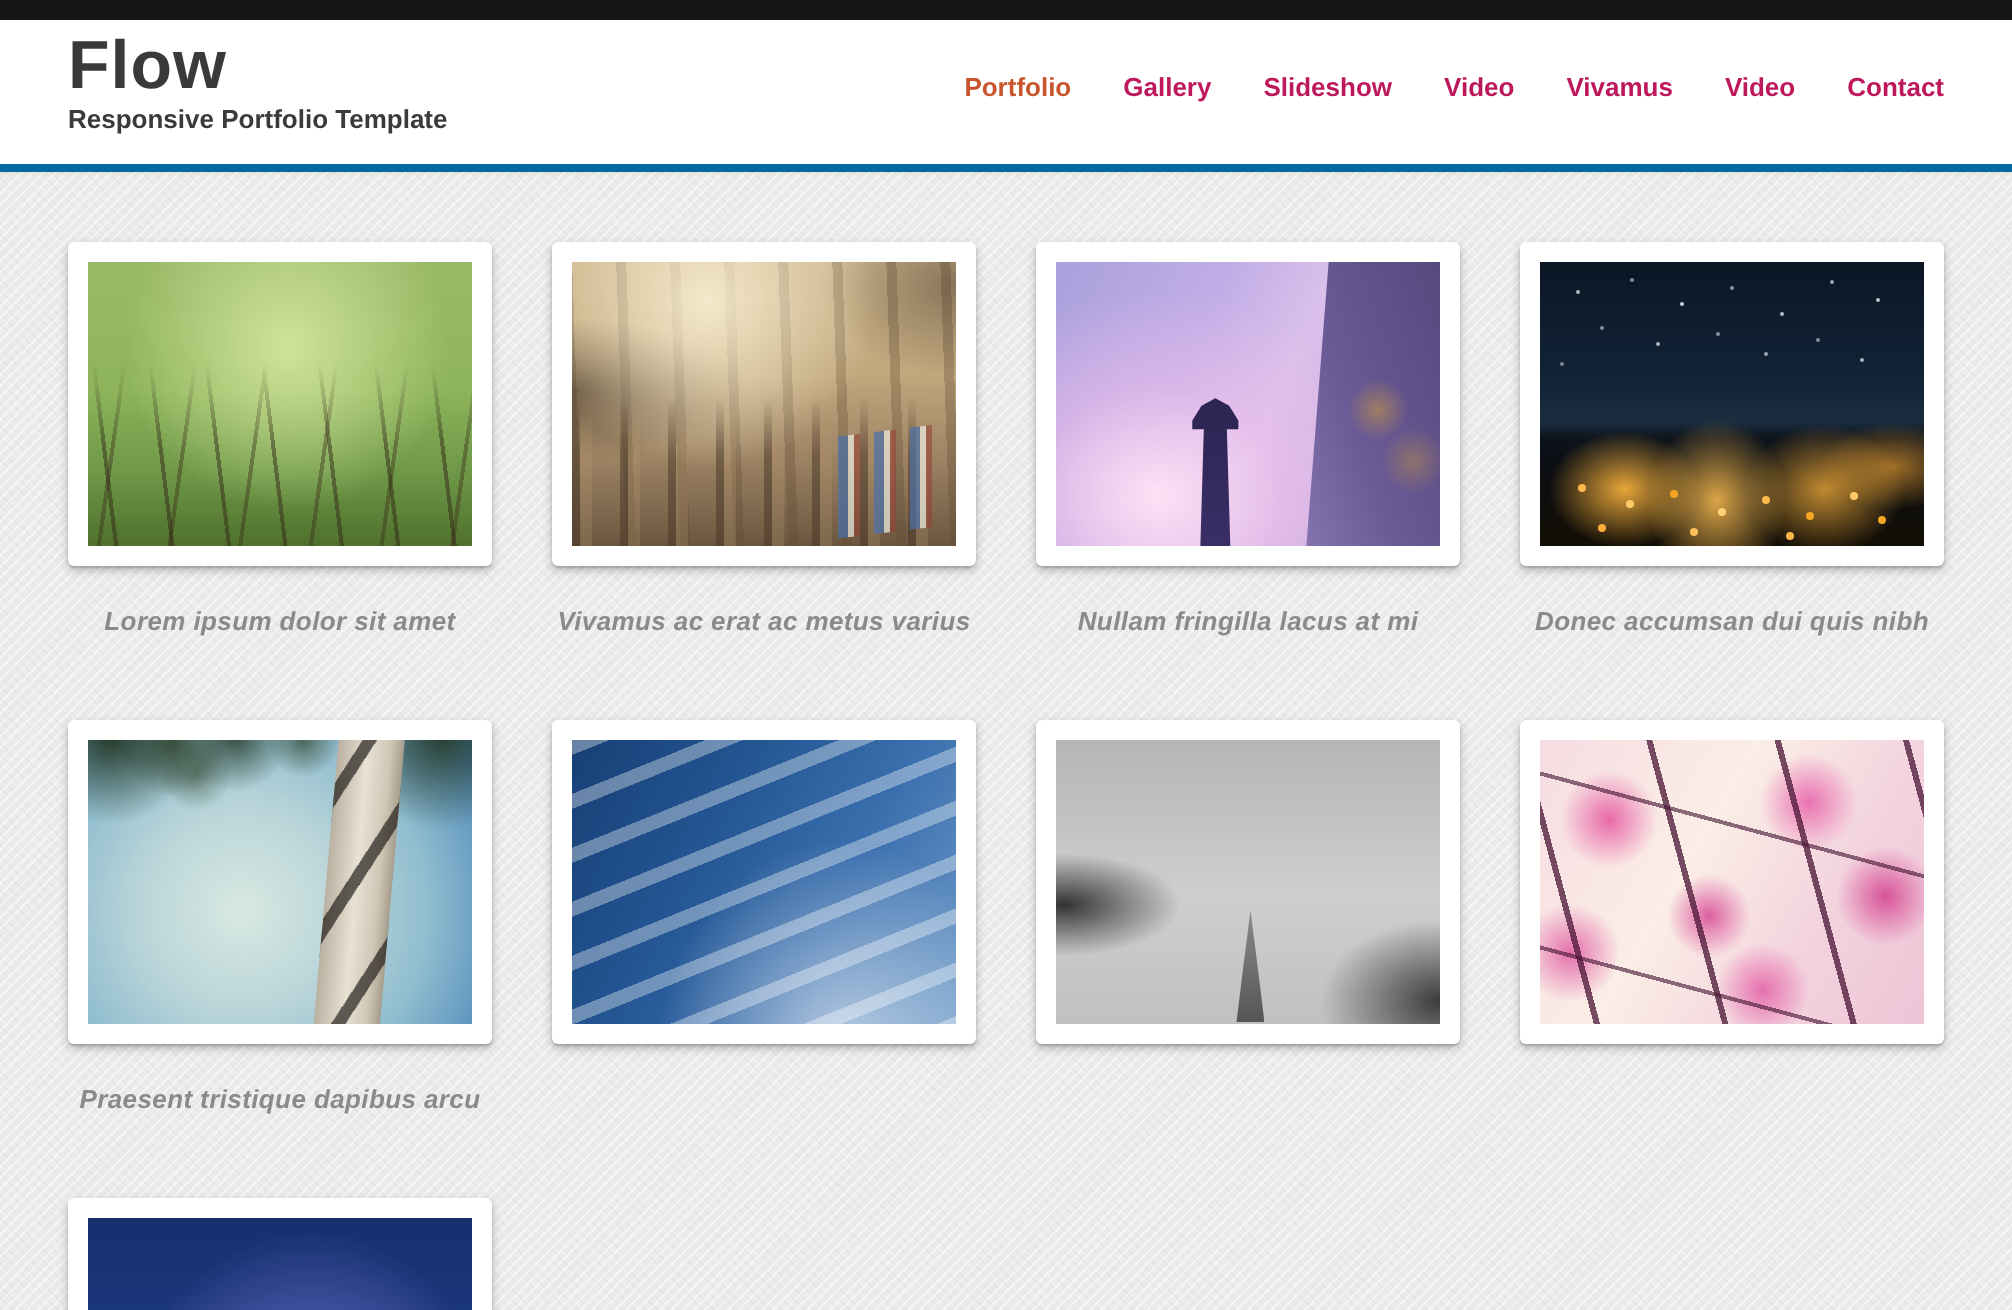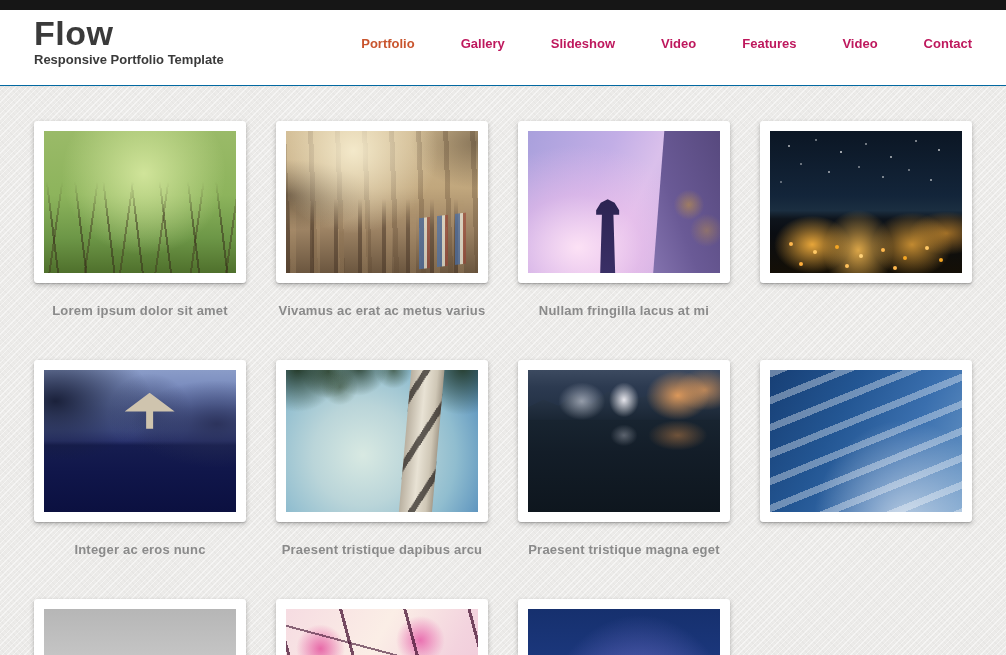--- a/index.html
+++ b/index.html
@@ -7,31 +7,31 @@
   body {
     font-family:"Liberation Sans","DejaVu Sans",sans-serif;
     background-color:#ecebe9;
     background-image:
       repeating-linear-gradient(135deg, rgba(255,255,255,.5) 0 1px, rgba(255,255,255,0) 1px 4px),
       repeating-linear-gradient(45deg, rgba(0,0,0,.02) 0 1px, rgba(0,0,0,0) 1px 4px);
   }
   .topbar { height:10px; background:#161616; }
   header {
     background:#fff; height:76px;
-    border-bottom:1px solid #0369a1;
+    border-bottom:4px solid #0369a1;
     box-shadow:0 1px 2px rgba(0,0,0,.05);
   }
   .header-inner {
     width:938px; margin:0 auto; height:100%;
     display:flex; justify-content:space-between; align-items:flex-start;
   }
   .brand { padding-top:5px; }
   .logo { font-size:34px; font-weight:bold; color:#3a3a3a; letter-spacing:.5px; line-height:36px; cursor:pointer; }
   .tagline { font-size:13px; font-weight:bold; color:#3a3a3a; margin-top:1px; }
-  nav { display:flex; align-items:center; padding-top:26px;gap:20px; }
+  nav { display:flex; align-items:center; padding-top:26px; }
   .nav-item {
     font-size:13px; font-weight:bold; color:#be185d;
     margin-left:26px; text-decoration:none; cursor:pointer;
   }
   .nav-item.active { color:var(--accent, #c9552e); }
 
   main { padding-top:35px; }
   .grid {
     width:938px; margin:0 auto;
     display:grid; grid-template-columns:repeat(4,212px);
@@ -39,21 +39,21 @@
   }
   .card {
     display:block; background:#fff; padding:10px; border-radius:3px;
     box-shadow:0 1px 1px rgba(0,0,0,.15), 0 2px 5px rgba(0,0,0,.25);
     cursor:pointer;
   }
   .thumb { width:192px; height:142px; position:relative; overflow:hidden; }
   .thumb::before, .thumb::after { content:""; position:absolute; }
   .caption {
     margin-top:20px; text-align:center; font-size:13px; font-weight:bold;
-    color:#8a8a8a; letter-spacing:.2px; cursor:pointer; min-height:15px;
+    color:#8a8a8a; letter-spacing:.2px; cursor:pointer; min-height:15px;font-style:italic;
   }
 
   
   .i-grass {
     background:
       radial-gradient(ellipse at 52% 30%, rgba(215,233,160,.9), rgba(150,190,100,0) 58%),
       linear-gradient(to bottom, #9aba68 0%, #8db45c 45%, #6d9747 75%, #4f702c 100%);
   }
   .i-grass::after {
     left:0; right:0; bottom:0; height:64%;
@@ -242,21 +242,21 @@
   <div class="header-inner">
     <div class="brand">
       <div class="logo">Flow</div>
       <div class="tagline">Responsive Portfolio Template</div>
     </div>
     <nav>
       <a class="nav-item active">Portfolio</a>
       <a class="nav-item">Gallery</a>
       <a class="nav-item">Slideshow</a>
       <a class="nav-item">Video</a>
-      <a class="nav-item">Features</a>
+      <a class="nav-item">Vivamus</a>
       <a class="nav-item">Video</a>
       <a class="nav-item">Contact</a>
     </nav>
   </div>
 </header>
 
 <main>
   <div class="grid">
 
     <div class="cell">
@@ -277,43 +277,32 @@
       <a class="card">
         <div class="thumb i-tower" title="white tower against purple dusk sky"></div>
       </a>
       <div class="caption">Nullam fringilla lacus at mi</div>
     </div>
 
     <div class="cell">
       <a class="card">
         <div class="thumb i-night" title="city lights at night under starry sky"></div>
       </a>
-    </div>
-
-
-    <div class="cell">
-      <a class="card">
-        <div class="thumb i-pool" title="evening pool with umbrella and reflection"></div>
-      </a>
-      <div class="caption">Integer ac eros nunc</div>
-    </div>
+      <div class="caption">Donec accumsan dui quis nibh</div>
+    </div>
+
+
 
     <div class="cell">
       <a class="card">
         <div class="thumb i-birch" title="birch trunk against blue-teal sky"></div>
       </a>
       <div class="caption">Praesent tristique dapibus arcu</div>
     </div>
 
-    <div class="cell">
-      <a class="card">
-        <div class="thumb i-lake" title="mountain peaks reflected in lake at dawn"></div>
-      </a>
-      <div class="caption">Praesent tristique magna eget</div>
-    </div>
 
     <div class="cell">
       <a class="card">
         <div class="thumb i-sky" title="deep blue sky with wispy white clouds"></div>
       </a>
 
     </div>
 
     <div class="cell">
       <a class="card">

